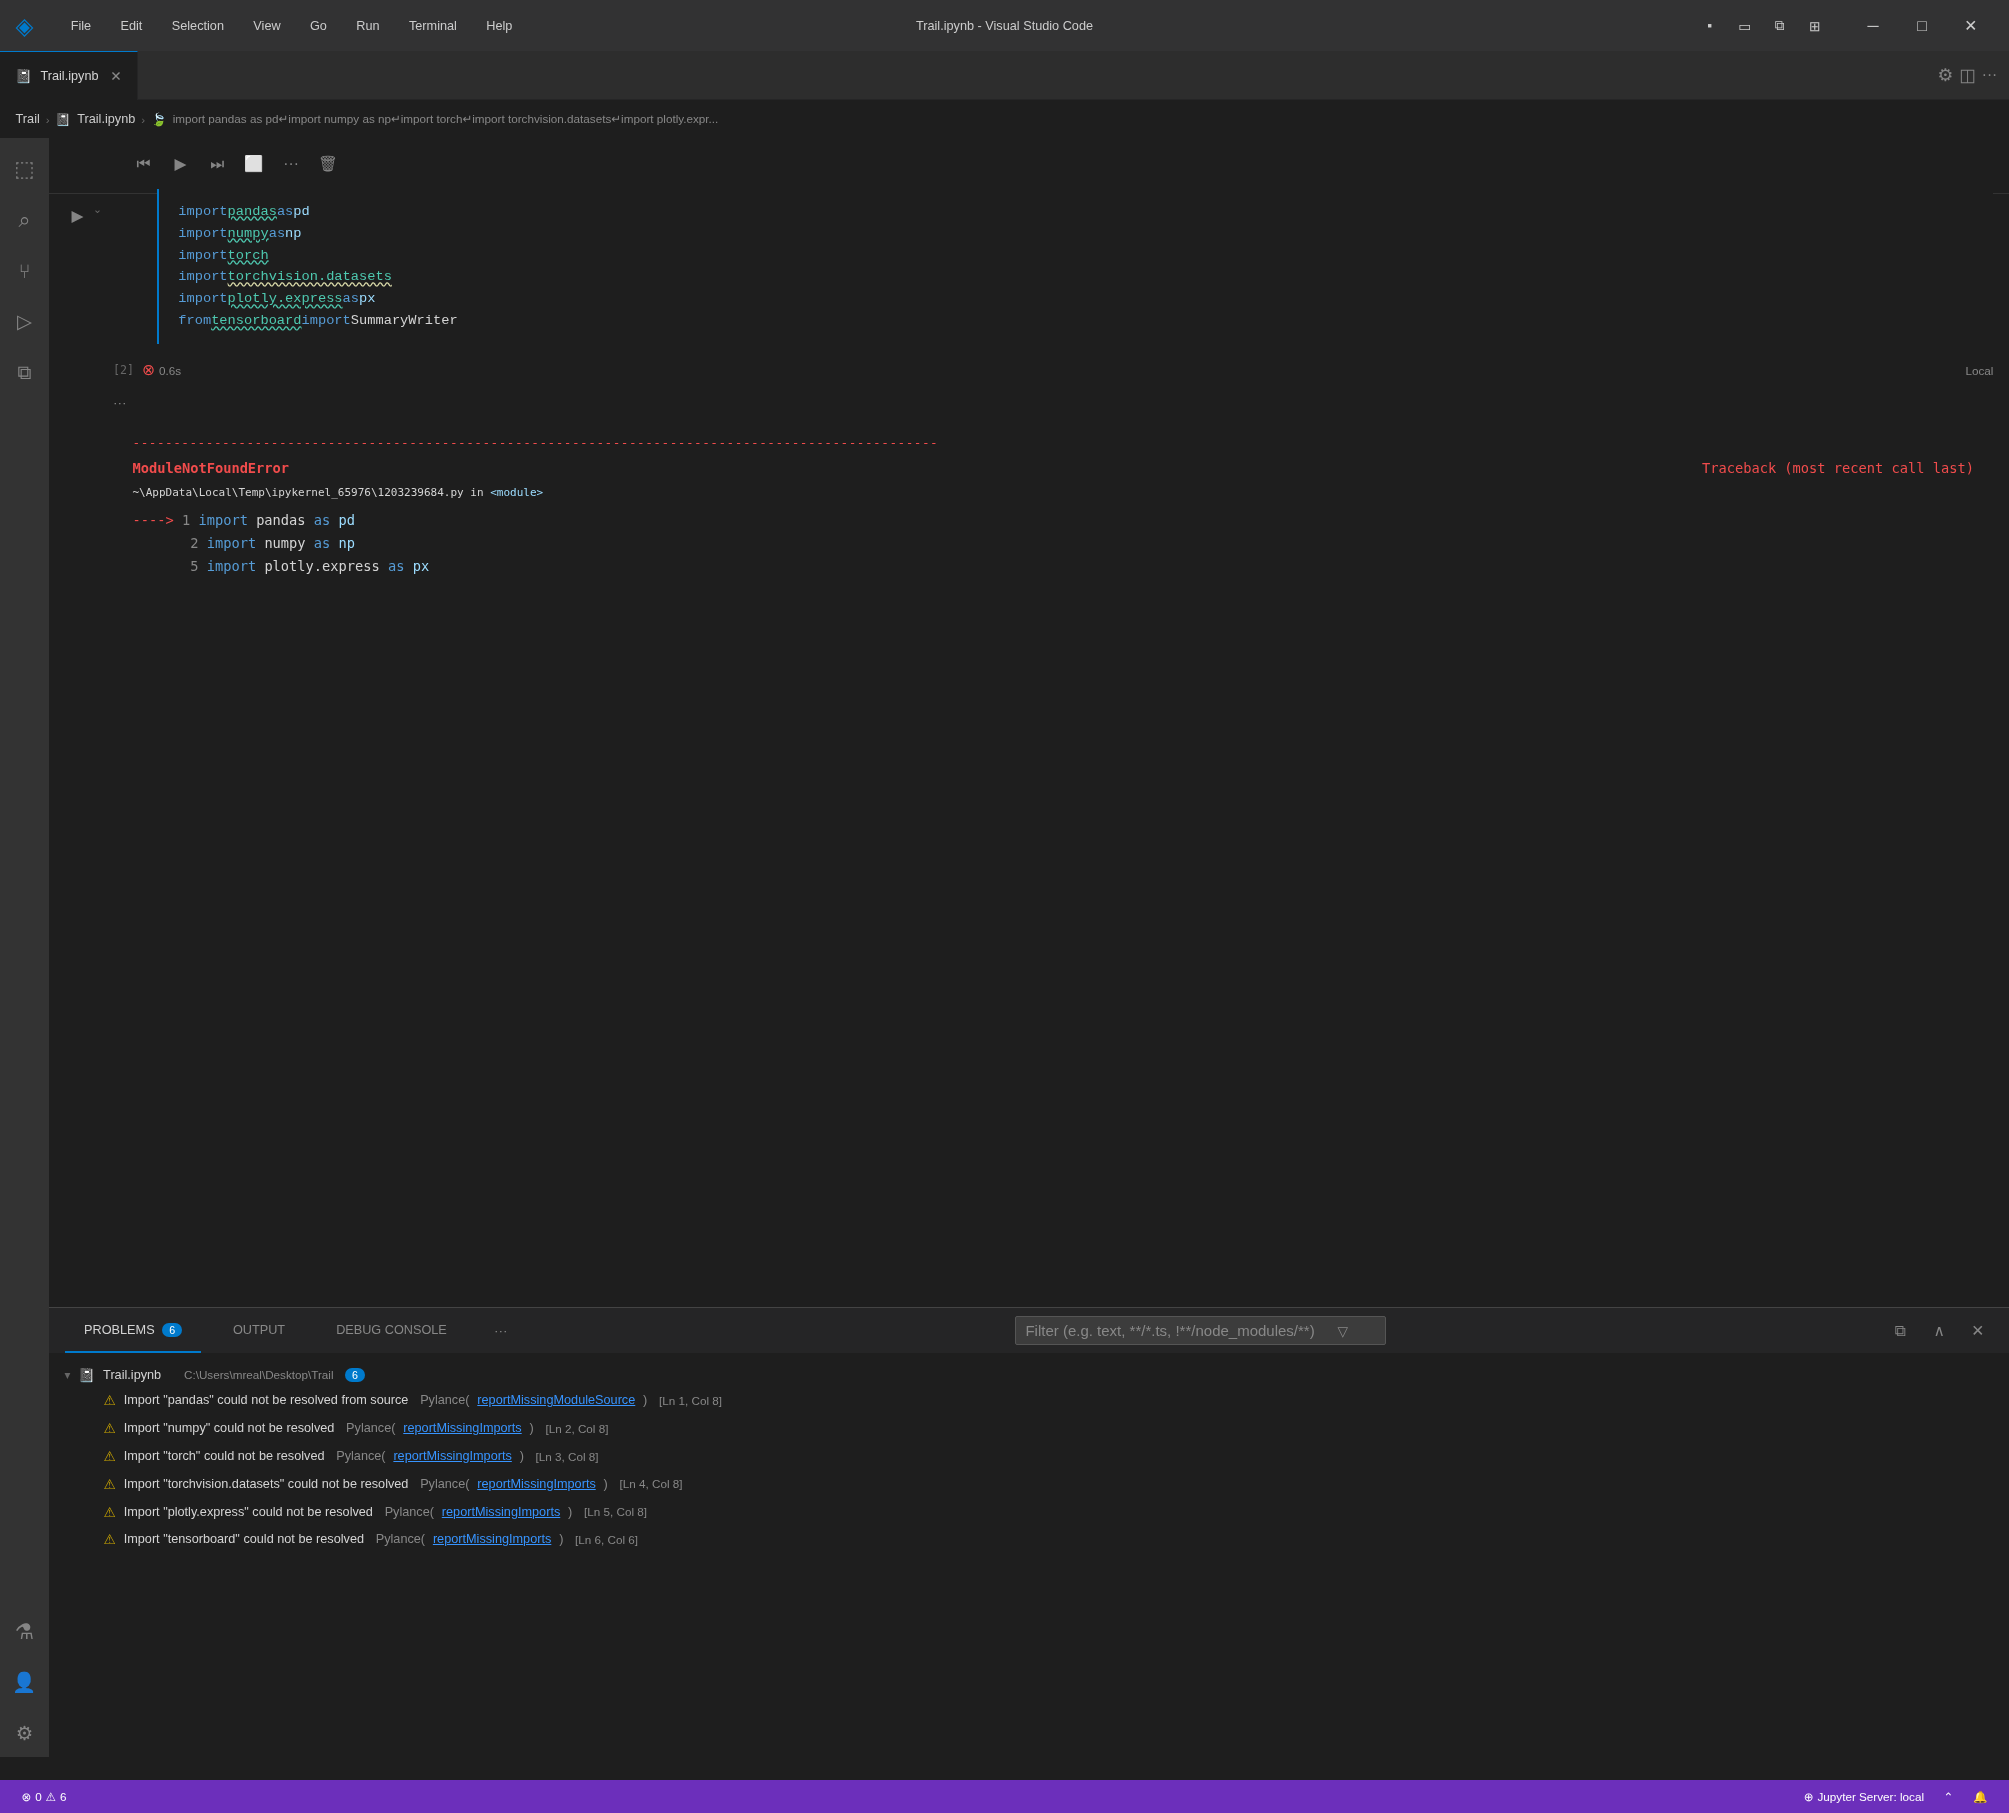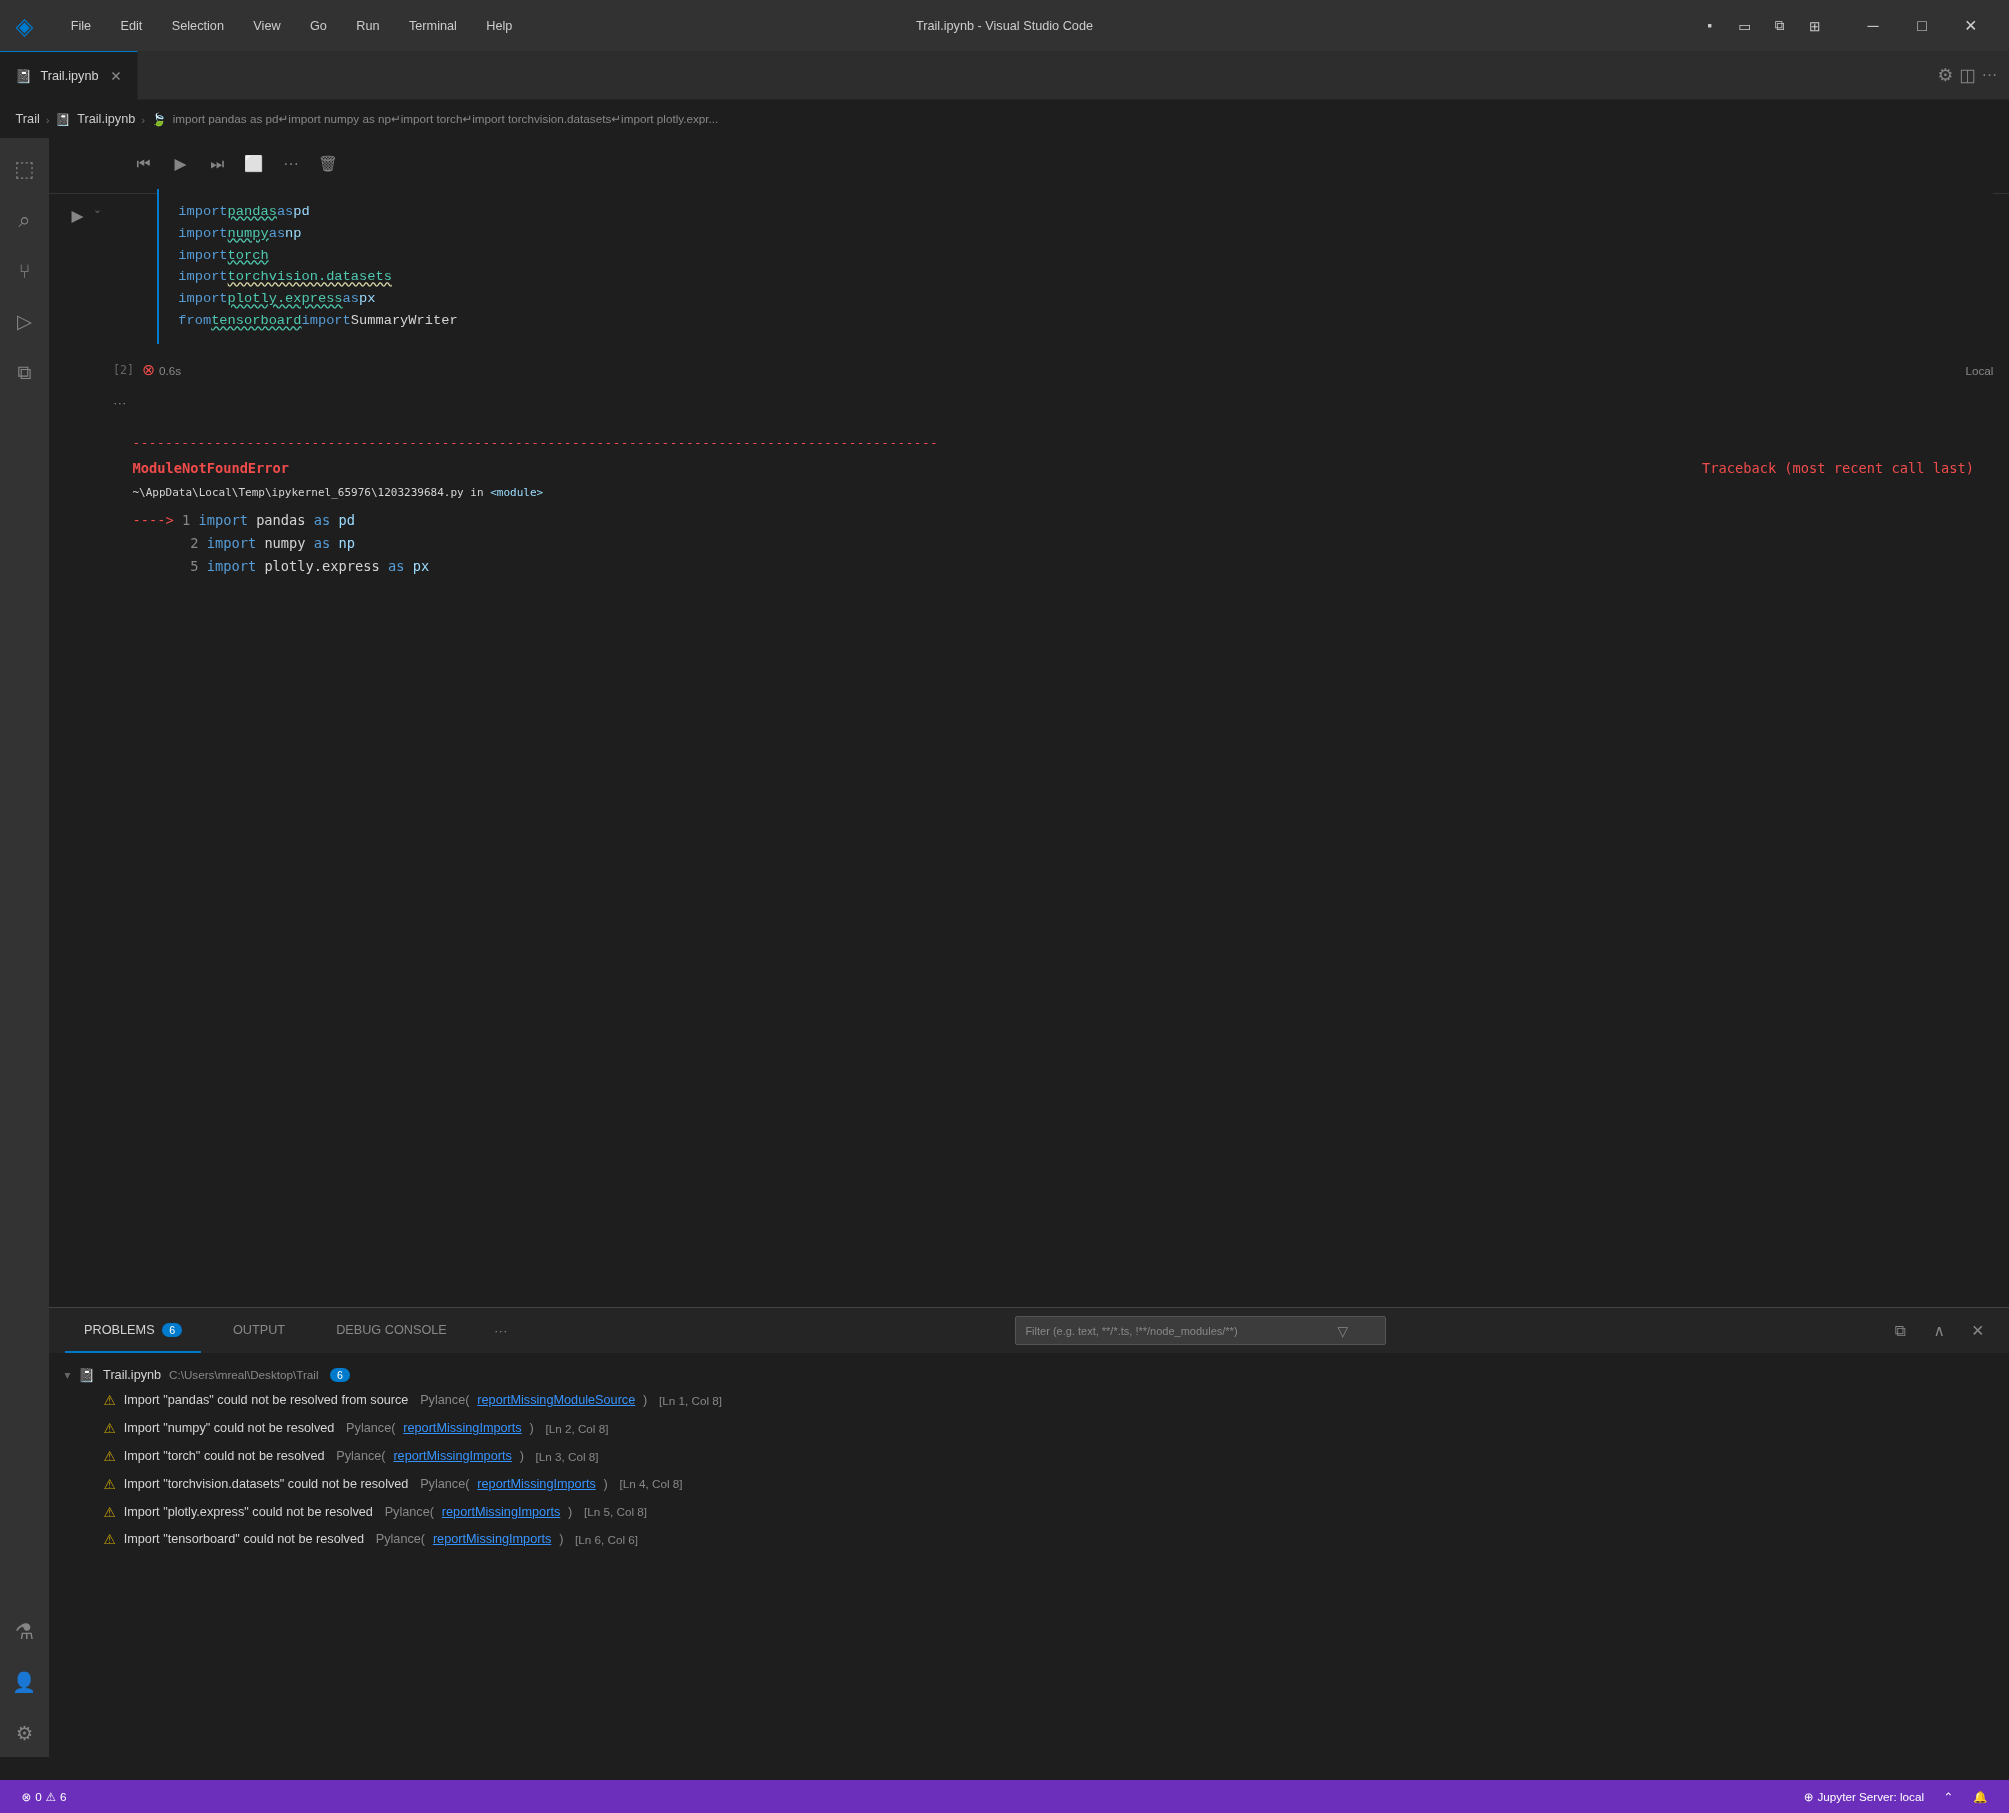--- a/index.html
+++ b/index.html
@@ -303,21 +303,21 @@
       height: 29px;
       width: 371px;
       border-radius: 2px;
       margin-left: auto;
     }
     .filter-input-wrap input {
       background: transparent;
       border: none;
       outline: none;
       color: #d4d4d4;
-      font-size: 11px;
+      font-size: 15px;
       width: 312px;
     }
     .filter-input-wrap input::placeholder { color: #888; }
     .filter-icon { color: #888; font-size: 13.7px; }
 
     
     #problems-list {
       padding: 3.9px 0;
       overflow-y: auto;
       height: calc(507px - 45px);
@@ -327,21 +327,21 @@
     }
     .problem-group-header {
       display: flex;
       align-items: center;
       gap: 7.8px;
       padding: 3.9px 0;
       cursor: pointer;
       font-size: 12.7px;
     }
     .problem-group-header .file-name { color: #d4d4d4; font-weight: 500; }
-    .problem-group-header .file-path { color: #888; font-size: 11.7px; }
+    .problem-group-header .file-path { color: #888; font-size: 11.7px; margin-left: 15px; }
     .problem-group-header .file-badge {
       background: #007acc;
       color: white;
       border-radius: 9.8px;
       padding: 1px 6.8px;
       font-size: 10.7px;
       margin-left: 3.9px;
     }
     .problem-item {
       display: flex;

